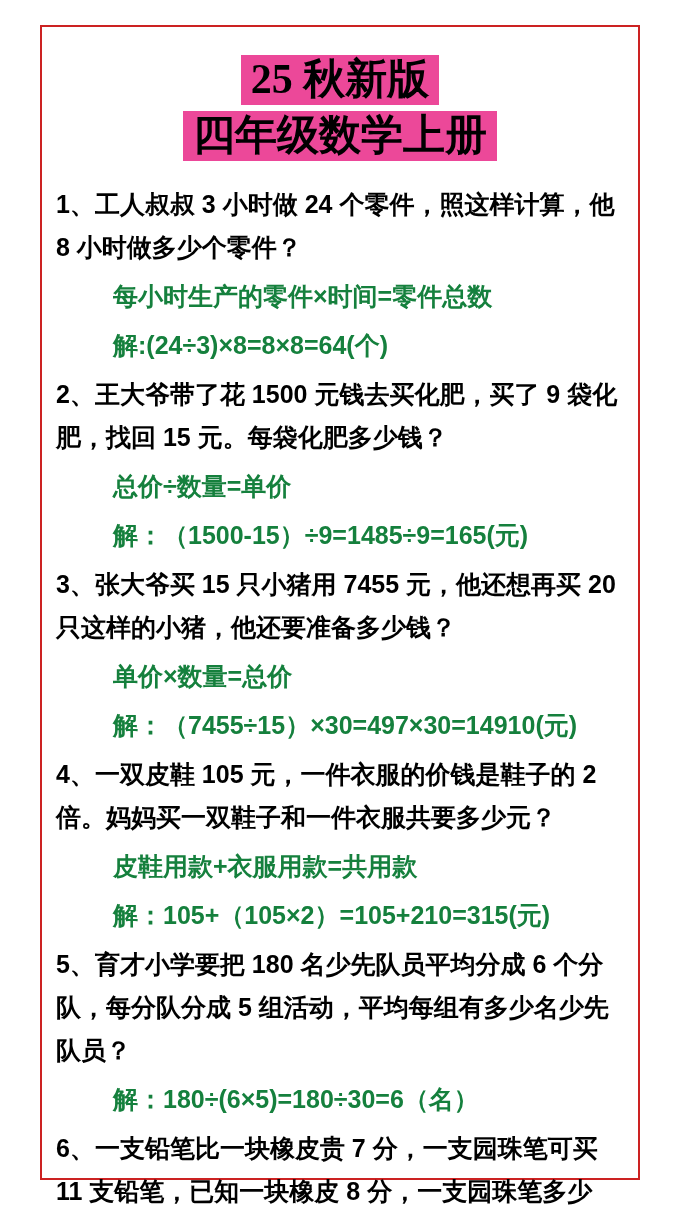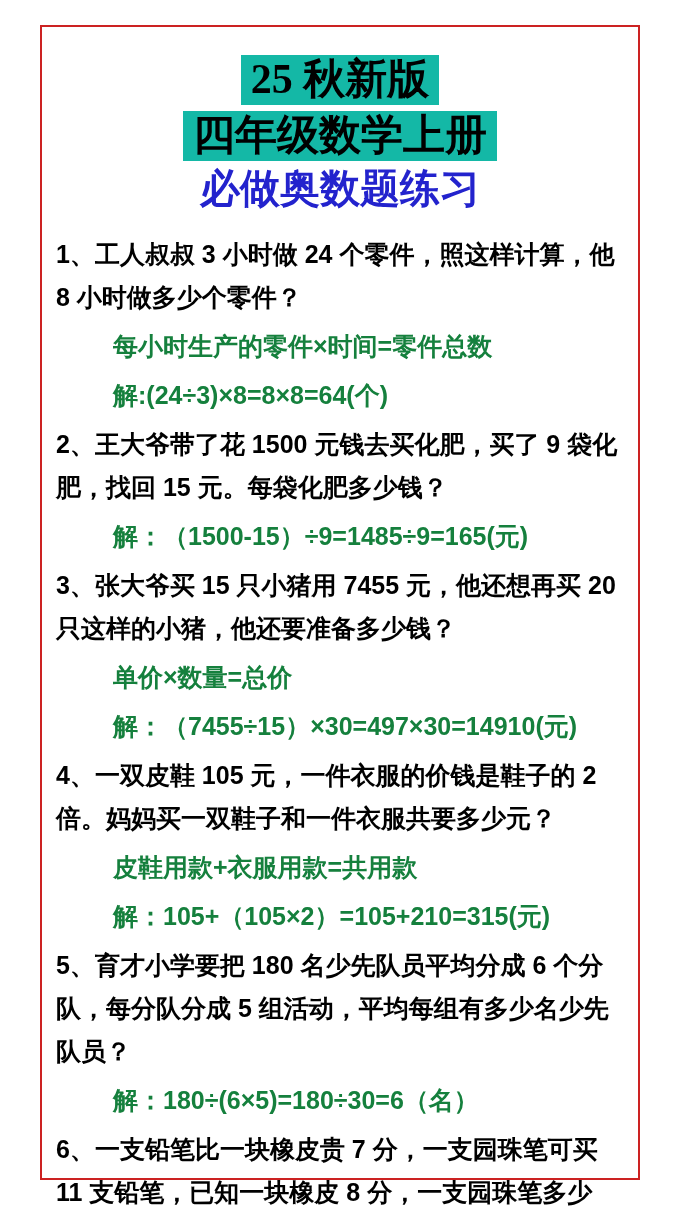--- a/index.html
+++ b/index.html
@@ -33,21 +33,21 @@
     margin: 0 0 6px 0;
     line-height: 1.1;
   }
   .title-line.big {
     font-family: "Liberation Serif", serif;
     font-weight: bold;
     font-size: 42px;
     color: #000000;
   }
   .hl {
-    background: #14b8a6;
+    background: #ec4899;
     padding: 1px 10px 3px 10px;
     display: inline-block;
   }
   .title-line.blue {
     font-family: "Liberation Serif", serif;
     font-weight: bold;
     font-size: 40px;
     color: #2323cd;
     margin-top: 4px;
   }
@@ -76,33 +76,33 @@
 <div class="page">
   <div class="frame">
 
     <div class="header">
       <div class="title-line big">
         <span class="hl">25 秋新版</span>
       </div>
       <div class="title-line big">
         <span class="hl">四年级数学上册</span>
       </div>
-      <div class="title-line blue">必做奥数题练习</div>
     </div>
 
     <div class="content">
 
       <div class="problem">
         <p class="question">1、工人叔叔 3 小时做 24 个零件，照这样计算，他 8 小时做多少个零件？</p>
         <p class="red-line">每小时生产的零件×时间=零件总数</p>
         <p class="red-line">解:(24÷3)×8=8×8=64(个)</p>
       </div>
 
       <div class="problem">
         <p class="question">2、王大爷带了花 1500 元钱去买化肥，买了 9 袋化肥，找回 15 元。每袋化肥多少钱？</p>
+        <p class="red-line">总价÷数量=单价</p>
         <p class="red-line">解：（1500-15）÷9=1485÷9=165(元)</p>
       </div>
 
       <div class="problem">
         <p class="question">3、张大爷买 15 只小猪用 7455 元，他还想再买 20 只这样的小猪，他还要准备多少钱？</p>
         <p class="red-line">单价×数量=总价</p>
         <p class="red-line">解：（7455÷15）×30=497×30=14910(元)</p>
       </div>
 
       <div class="problem">

